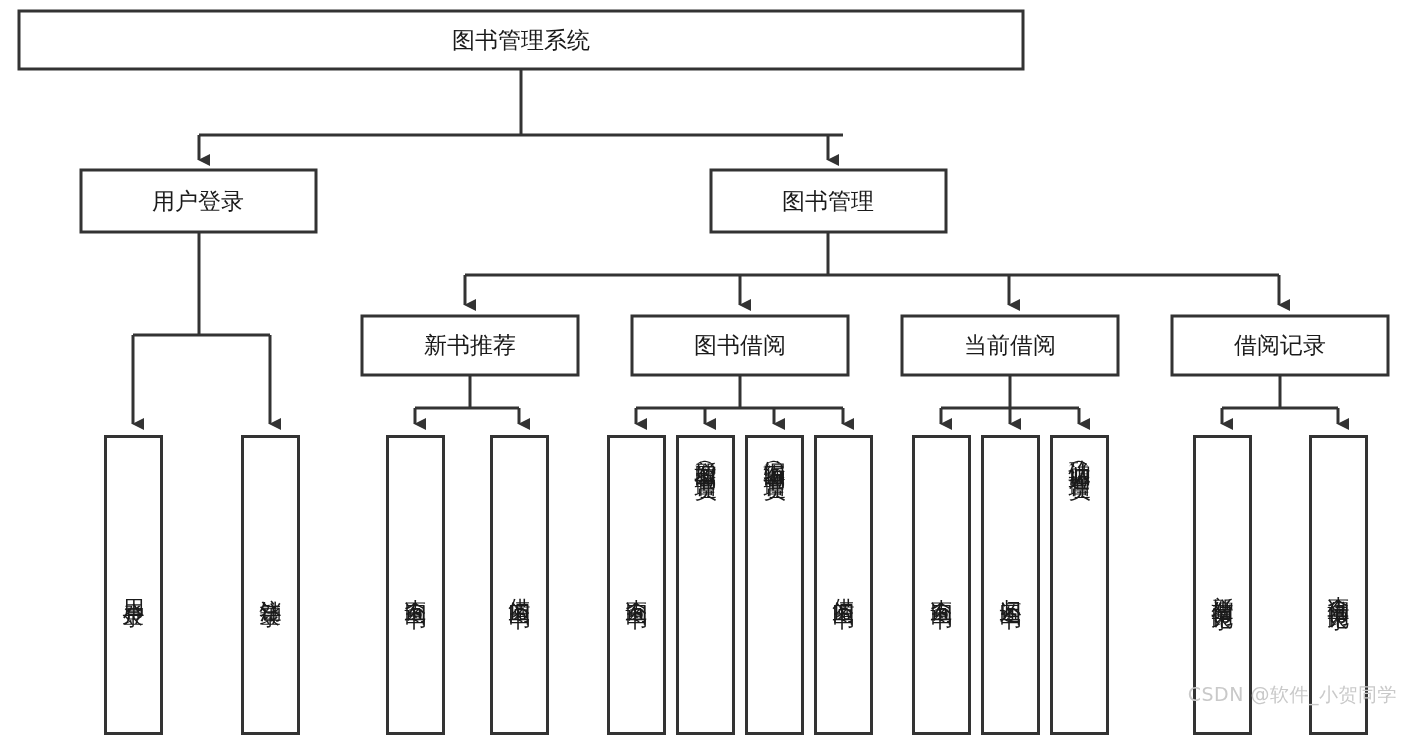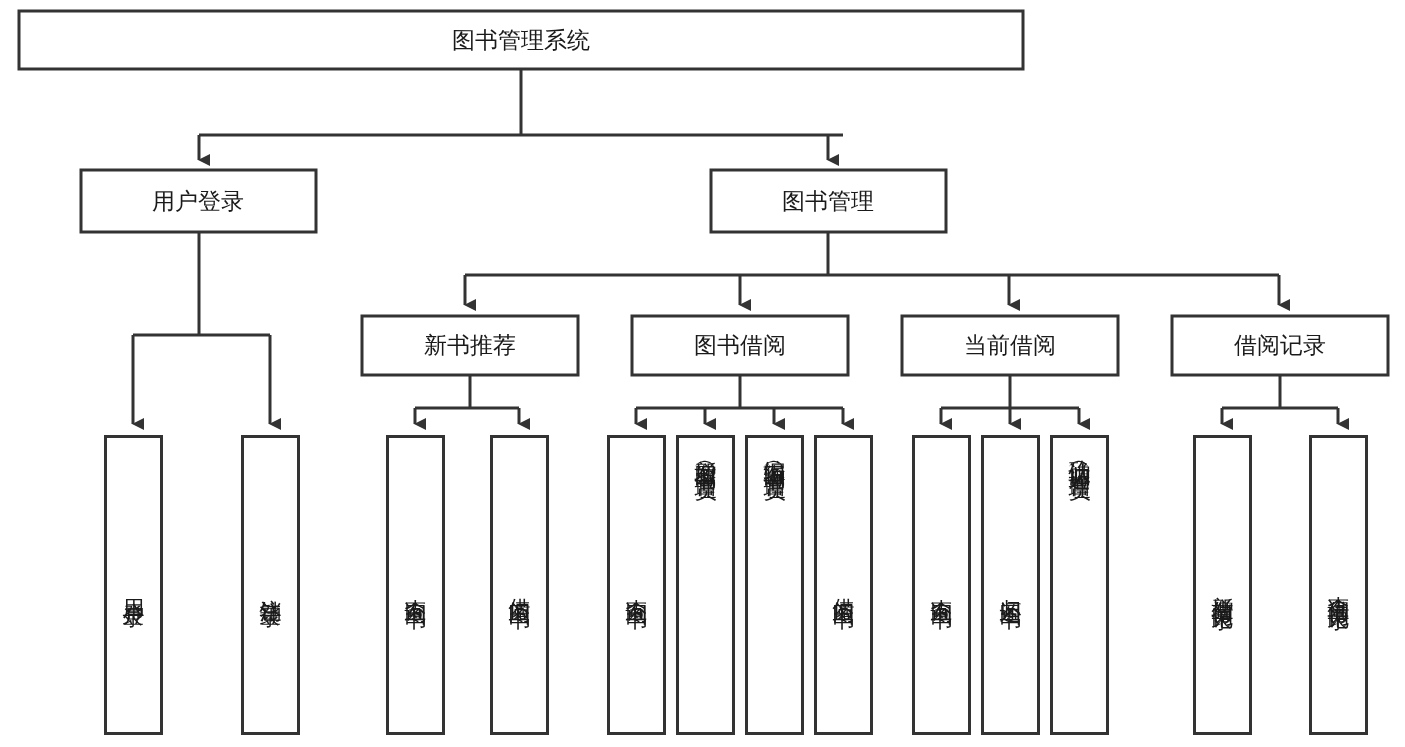--- a/index.html
+++ b/index.html
@@ -220,14 +220,15 @@
     <span class="vnode-label">确认归还（管理员）</span>
   </div>
 
   <div class="vnode center-text" style="left:1193px; top:435px; width:59px; height:300px;">
     <span class="vnode-label">新增借阅记录</span>
   </div>
   <div class="vnode center-text" style="left:1309px; top:435px; width:59px; height:300px;">
     <span class="vnode-label">查询借阅记录</span>
   </div>
 
+  <div class="watermark">CSDN @软件_小贺同学</div>
 
 </div>
 
 </body></html>

